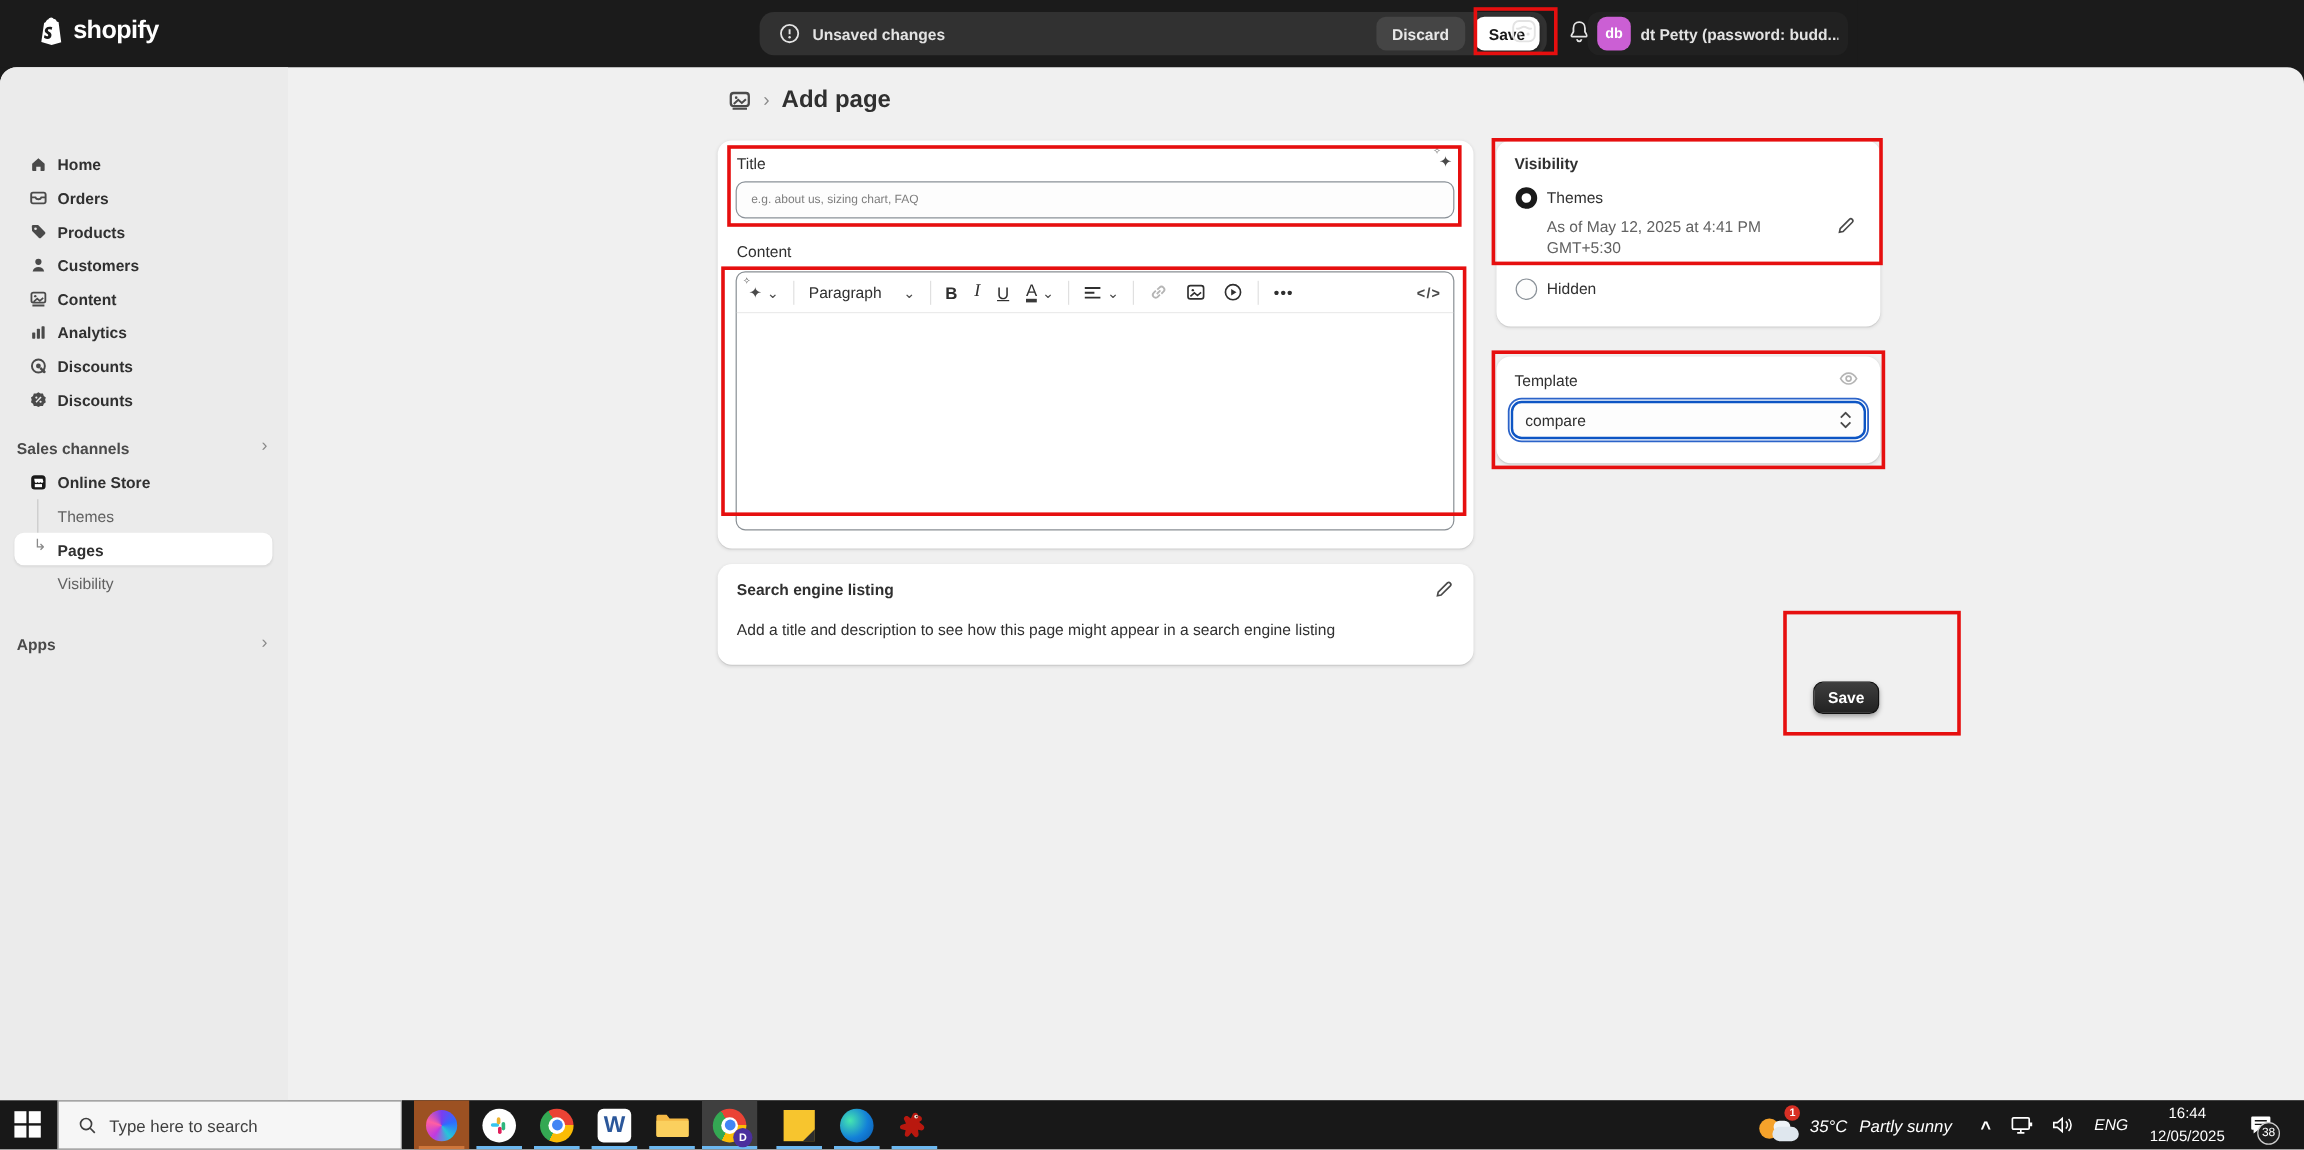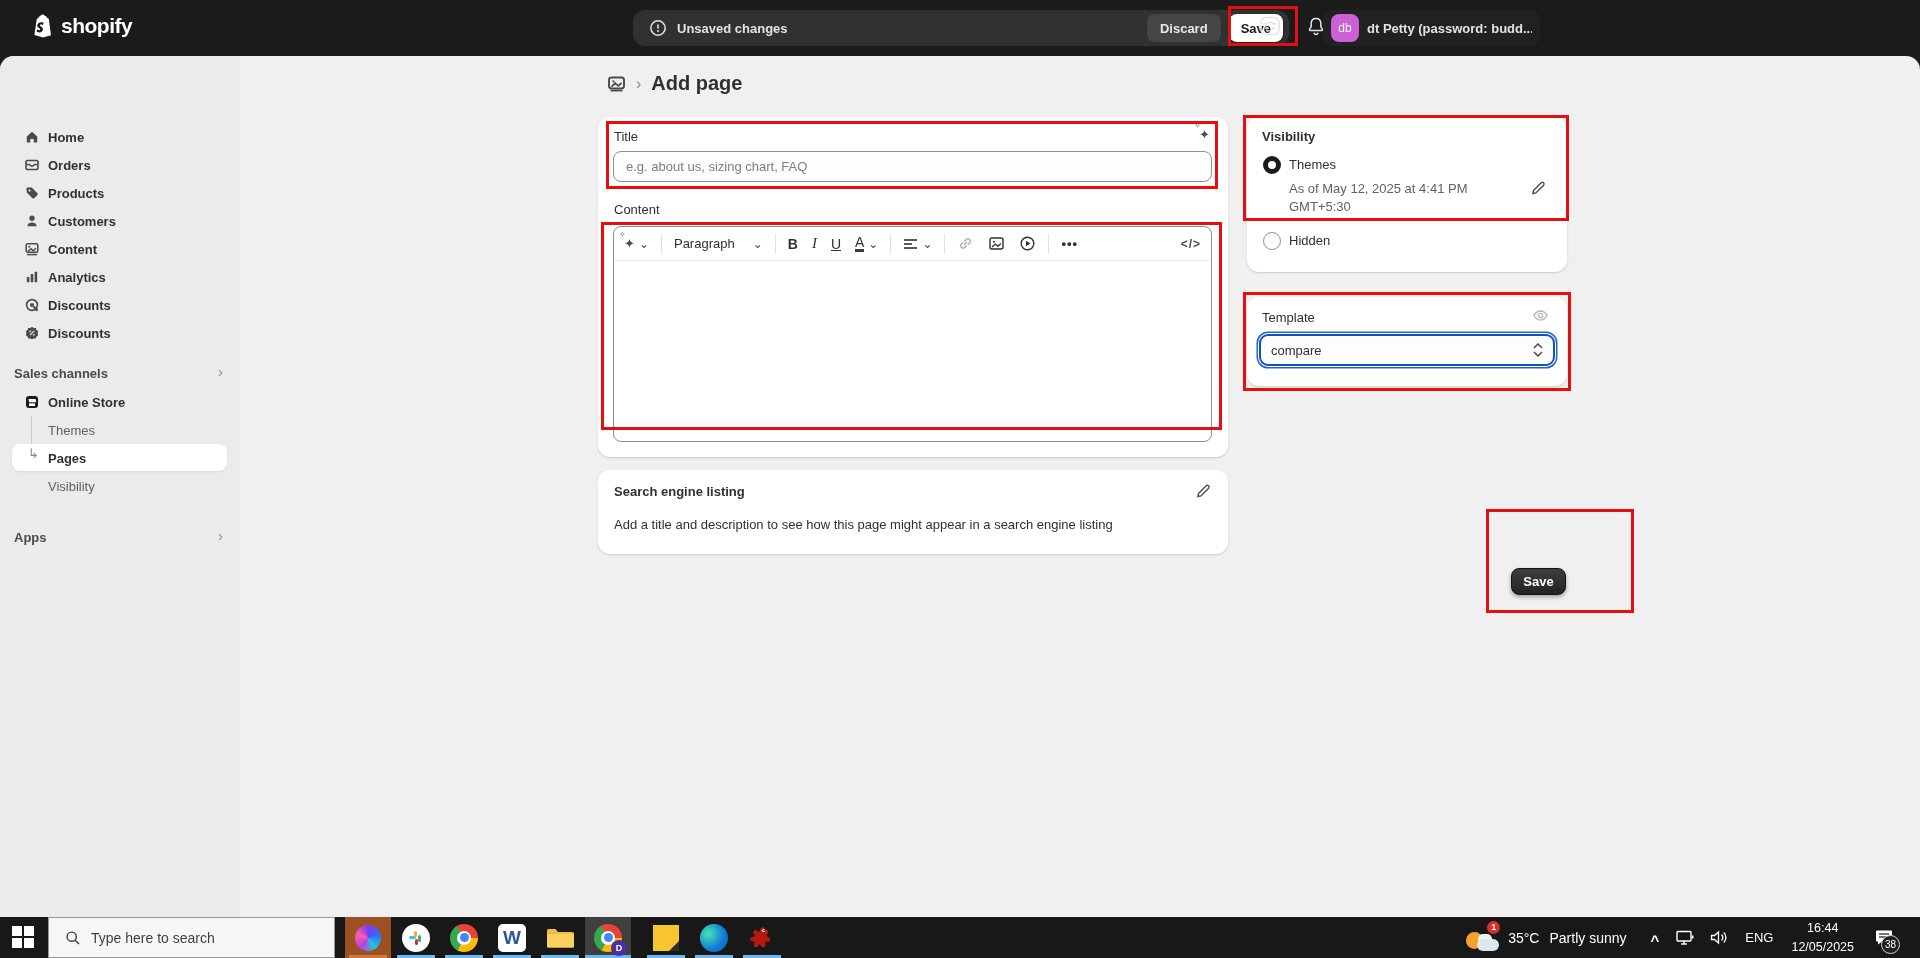--- a/index.html
+++ b/index.html
@@ -10,21 +10,21 @@
   
   .topbar { position:absolute; top:0; left:0; width:1548px; height:56px; background:#1b1b1b; }
   .logo { position:absolute; left:30px; top:13px; display:flex; align-items:center; gap:7px; }
   .logo-text { color:#fff; font-size:21px; font-weight:700; letter-spacing:-0.5px; }
   .savebar { position:absolute; left:633px; top:10px; width:656px; height:36px; background:#313131; border-radius:12px; display:flex; align-items:center; padding:0 6px 0 16px; }
   .savebar-label { color:#e3e3e3; font-size:13px; font-weight:600; margin-left:10px; }
   .btn-discard { margin-left:auto; height:28px; padding:0 13px; background:#454545; color:#e8e8e8; border:none; border-radius:8px; font-size:13px; font-weight:600; font-family:inherit; }
   .btn-save-top { margin-left:8px; height:28px; padding:0 12px; background:#fff; color:#1a1a1a; border:none; border-radius:8px; font-size:13px; font-weight:600; font-family:inherit; box-shadow:0 2px 3px rgba(0,0,0,.4); }
   .top-icons { position:absolute; right:222px; top:14px; display:flex; gap:24px; align-items:center; }
   .account { position:absolute; right:8px; top:10px; height:36px; display:flex; align-items:center; gap:8px; padding:0 8px; border-radius:10px; background:#212121; }
-  .avatar { width:28px; height:28px; border-radius:8px; background:#cb5fd4; color:#fff; font-size:12px; font-weight:400; display:flex; align-items:center; justify-content:center; }
+  .avatar { width:28px; height:28px; border-radius:8px; background:#cb5fd4; color:#fff; font-size:12px; font-weight:700; display:flex; align-items:center; justify-content:center; }
   .account-name { color:#e3e3e3; font-size:13px; font-weight:600; max-width:165px; white-space:nowrap; overflow:hidden; }
 
   
   .workspace { position:absolute; top:56px; left:0; width:1920px; height:861px; background:#f0f0f0; border-radius:14px 14px 0 0; }
   .sidebar { position:absolute; top:0; left:0; width:240px; height:861px; background:#ebebeb; border-radius:14px 0 0 0; }
 
   .nav-item { position:absolute; left:0; width:240px; height:28px; display:flex; align-items:center; cursor:pointer; }
   .nav-item .nico { width:16px; height:16px; margin-left:24px; flex:0 0 16px; display:flex; align-items:center; justify-content:center; }
   .nav-item .nlabel { margin-left:8px; font-size:13px; font-weight:600; color:#303030; }
   .nav-sub { margin-left:48px; font-size:13px; font-weight:500; color:#616161; }
@@ -37,21 +37,21 @@
   
   .crumb { position:absolute; left:607px; top:72px; display:flex; align-items:center; gap:10px; }
   .crumb-chev { color:#8a8a8a; font-size:16px; }
   .page-title { font-size:20px; font-weight:700; color:#303030; }
 
   
   .card { position:absolute; background:#fff; border-radius:12px; box-shadow:0 1px 0 rgba(26,26,26,.07), 0 1px 3px rgba(0,0,0,.1); }
   .lab { font-size:13px; font-weight:500; color:#303030; }
   .lab-bold { font-size:13px; font-weight:650; color:#303030; }
 
-  .title-input { position:absolute; left:15px; top:34px; width:599px; height:31px; border:1px solid #8a9198; border-radius:8px; font-size:13px; font-family:inherit; padding:0 12px; color:#303030; background:#fdfdfd; }
+  .title-input { position:absolute; left:15px; top:34px; width:599px; height:31px; border:1px solid #8a9198; border-radius:8px; font-size:10px; font-family:inherit; padding:0 12px; color:#303030; background:#fdfdfd; }
   .title-input::placeholder { color:#7e7e7e; }
 
   .editor { position:absolute; left:15px; top:109px; width:599px; height:216px; border:1px solid #898f94; border-radius:8px; background:#fff; }
   .toolbar { height:34px; display:flex; align-items:center; padding:0 10px; border-bottom:1px solid #ebebeb; color:#4a4a4a; }
   .tb-group { display:flex; align-items:center; gap:14px; }
   .tb-div { width:1px; height:20px; background:#e0e0e0; margin:0 12px; }
   .tb-btn { display:flex; align-items:center; gap:4px; font-size:13px; color:#303030; cursor:pointer; }
   .tb-chev { font-size:12px; color:#4a4a4a; }
   .glyph-b { font-weight:800; font-size:14px; }
   .glyph-i { font-style:italic; font-family:"Liberation Serif",serif; font-size:15px; }
@@ -91,21 +91,21 @@
   .word-tile { width:28px; height:28px; background:#fff; border-radius:5px; color:#2b579a; font-weight:800; font-size:19px; display:flex; align-items:center; justify-content:center; }
   .sticky-ic { position:relative; width:26px; height:26px; background:#f7c52e; }
   .sticky-ic::after { content:""; position:absolute; right:0; bottom:0; border-style:solid; border-width:0 0 10px 10px; border-color:transparent transparent #2d2d2d transparent; }
   .edge-ic { background:radial-gradient(circle at 30% 35%, #45e6b0, #1380d8 55%, #0a55a8); }
   .copilot-tile { background:#9c5122; }
   .copilot-tile .underline { background:#d0773b; }
   .copilot-ic { width:26px; height:26px; border-radius:50%; background:conic-gradient(#7a3df0,#2f6bff,#25c5d9,#c03ae0,#ff5fa2,#7a3df0); }
   .slack-ic { width:28px; height:28px; border-radius:50%; background:#fff; display:grid; place-content:center; }
 
   .tray { position:absolute; right:0; top:0; height:41px; display:flex; align-items:center; color:#fff; }
-  .tray-text { font-size:14px; color:#fff; }
+  .tray-text { font-size:14px; color:#fff;font-style:italic; }
   .weather { position:relative; width:34px; height:30px; }
   .weather .sun { position:absolute; left:0; bottom:4px; width:17px; height:17px; border-radius:50%; background:#f5a22b; }
   .weather .cloud { position:absolute; right:1px; bottom:2px; width:22px; height:12px; border-radius:8px; background:#dfe7ee; }
   .weather .cloud2 { position:absolute; right:8px; bottom:9px; width:14px; height:10px; border-radius:7px; background:#eef3f7; }
   .weather .wbadge { position:absolute; right:0; top:-2px; width:13px; height:13px; border-radius:50%; background:#d93025; color:#fff; font-size:9px; font-weight:700; display:flex; align-items:center; justify-content:center; }
   .clock { text-align:center; font-size:12.5px; line-height:1.45; color:#fff; }
   .ac-badge { position:absolute; right:-6px; bottom:-7px; width:19px; height:19px; border-radius:50%; background:#1f1f1f; border:1px solid #cfcfcf; color:#fff; font-size:10px; display:flex; align-items:center; justify-content:center; }
   .caret { font-size:15px; font-weight:700; color:#fff; transform:translateY(3px); }
 
   svg { display:block; }

